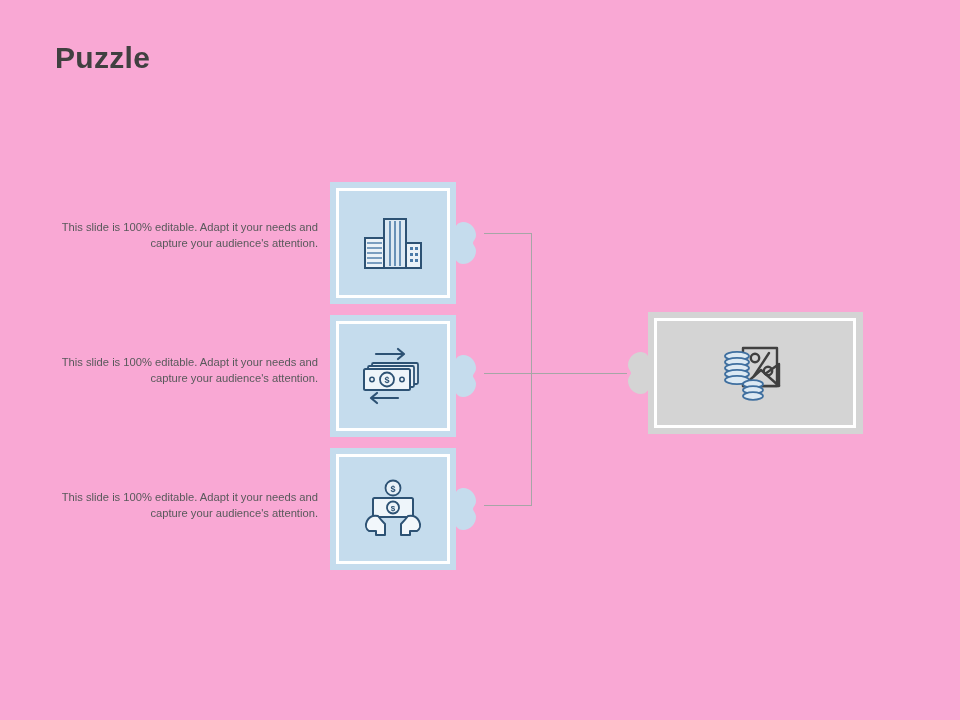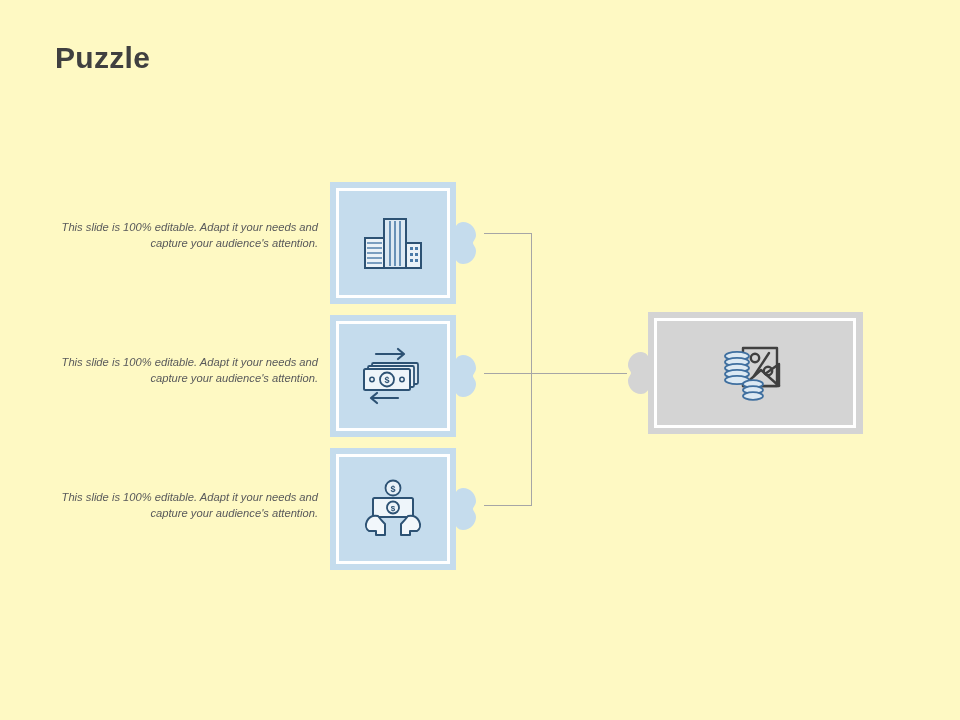--- a/index.html
+++ b/index.html
@@ -8,21 +8,21 @@
     padding: 0;
     background: #ffffff;
   }
   body {
     font-family: "Liberation Sans", sans-serif;
   }
   #slide {
     position: relative;
     width: 960px;
     height: 720px;
-    background: #fef9c3;
+    background: #f9a8d4;
     overflow: hidden;
   }
 
   
   #slide-title {
     position: absolute;
     left: 55px;
     top: 38px;
     font-size: 30px;
     font-weight: bold;
@@ -32,21 +32,20 @@
     white-space: nowrap;
   }
 
   
   .desc-text {
     position: absolute;
     width: 260px;
     left: 58px;
     text-align: right;
     font-size: 11.2px;
-    font-style: italic;
     line-height: 15.5px;
     color: #58595b;
   }
   #desc-0 { top: 220px; }
   #desc-1 { top: 355px; }
   #desc-2 { top: 490px; }
 
   
   .conn {
     position: absolute;

